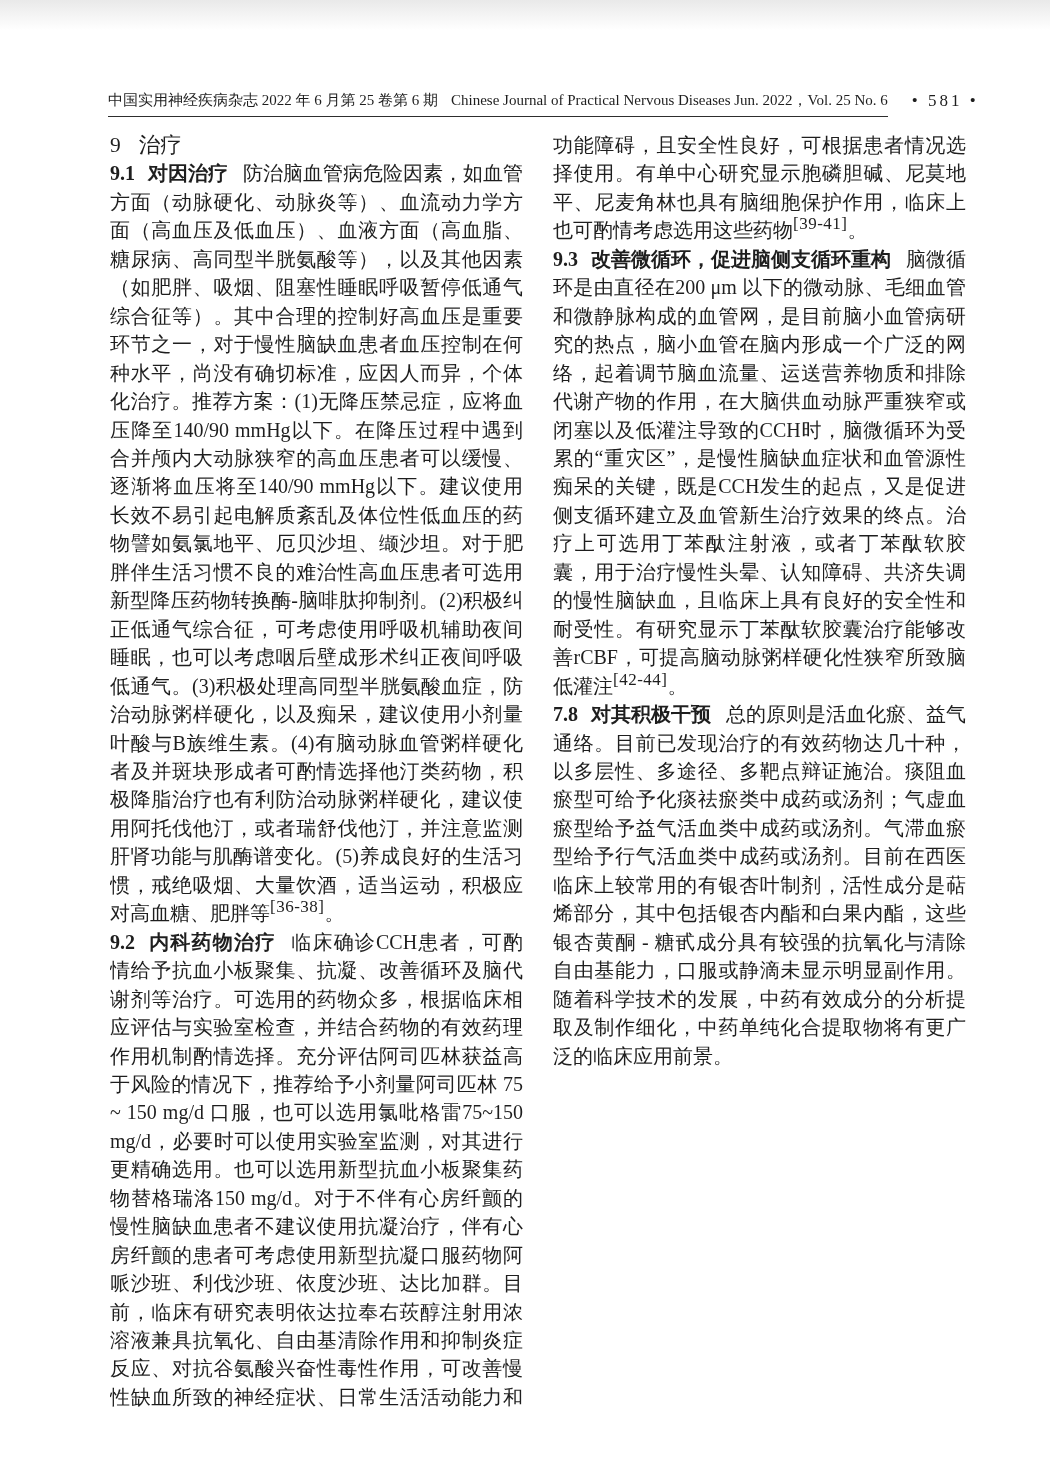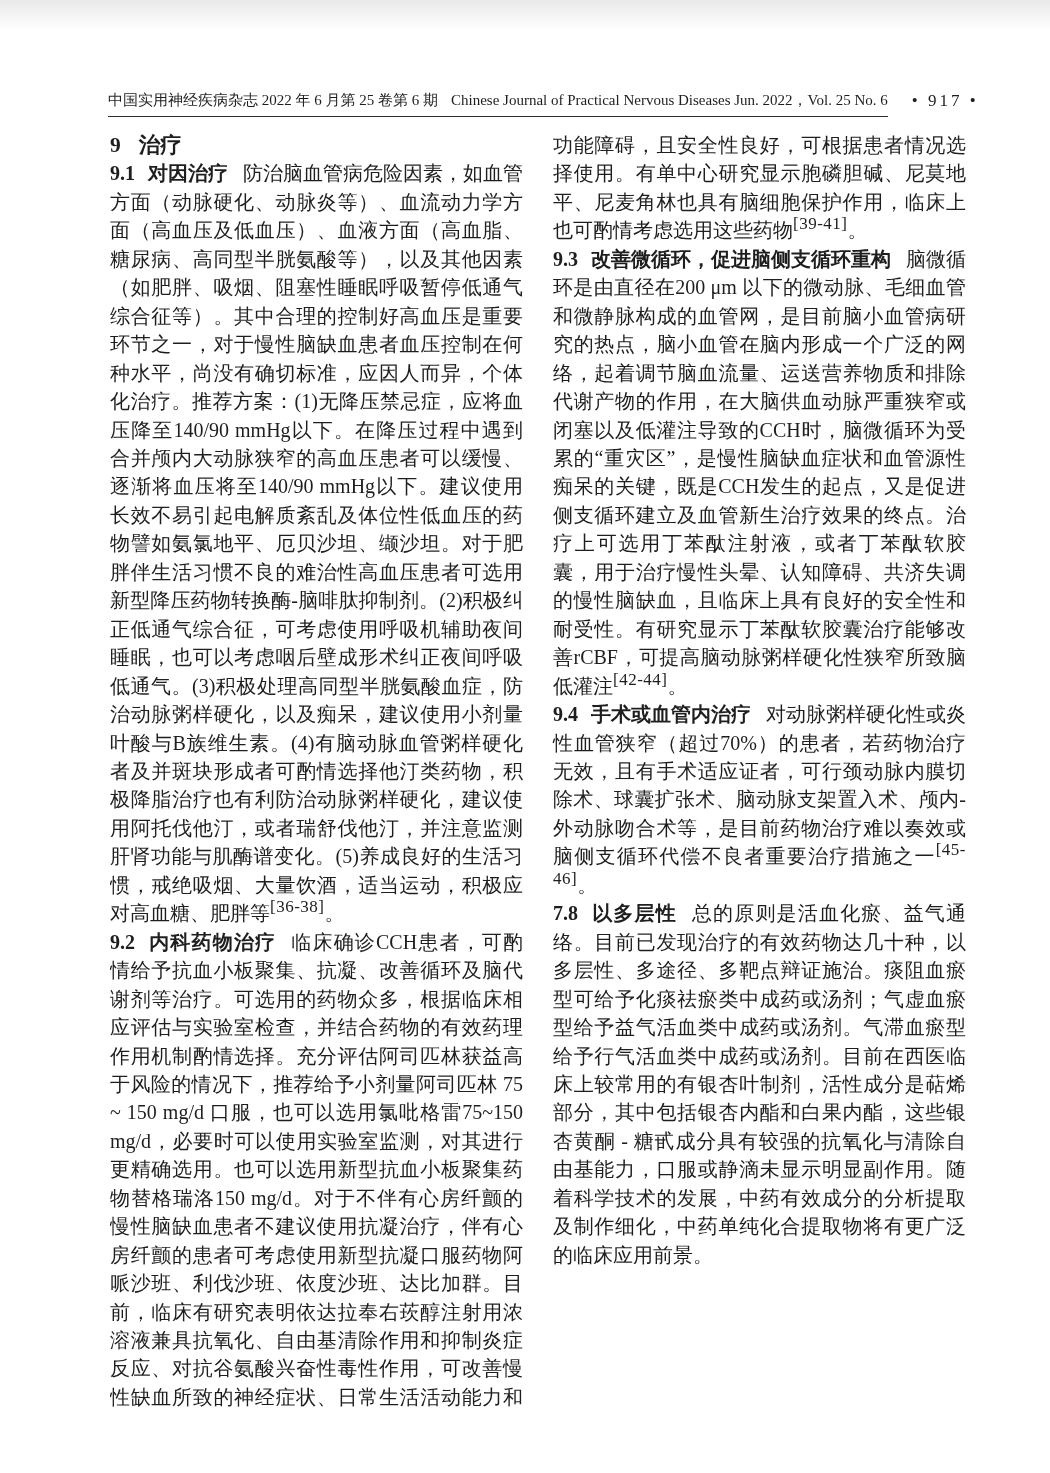--- a/index.html
+++ b/index.html
@@ -34,21 +34,21 @@
   }
   
   .content{
     position:absolute;left:110px;top:131px;width:856px;height:1290px;
     column-count:2;column-gap:30px;column-fill:auto;
     font-size:20px;line-height:28.45px;
     text-align:justify;text-justify:inter-ideograph;
     overflow:hidden;
   }
   h2.chapter{
-    margin:0;font-size:21.5px;font-weight:bold;line-height:28.45px;
+    margin:0;font-size:21.5px;font-weight:normal;line-height:28.45px;
   }
   h2.chapter .chapter-number{margin-right:18px;}
   p.para{margin:0;}
   p.para.indent{text-indent:2em;}
   .sec-head{font-weight:bold;}
   .sec-head .sec-number{margin-right:13px;}
   .sec-head .sec-title{margin-right:15px;margin-top:40px;}
   sup{
     font-size:17px;line-height:0;vertical-align:super;
     letter-spacing:0.5px;
@@ -56,23 +56,22 @@
 </style>
 </head>
 <body>
 
 <div class="scan-edge"></div>
 
 <div class="page-header">
   <div class="masthead">
     <span>中国实用神经疾病杂志 2022 年 6 月第 25 卷第 6 期</span><span class="journal-en">Chinese Journal of Practical Nervous Diseases Jun. 2022，Vol. 25 No. 6</span>
   </div>
-  <div class="page-number">• 917 •</div>
+  <div class="page-number">• 581 •</div>
 </div>
 
 <div class="content" id="article-content">
     <h2 class="chapter"><span class="chapter-number">9</span><span class="chapter-title">治疗</span></h2>
     <p class="para"><b class="sec-head"><span class="sec-number">9.1</span><span class="sec-title">对因治疗</span></b>防治脑血管病危险因素，如血管方面（动脉硬化、动脉炎等）、血流动力学方面（高血压及低血压）、血液方面（高血脂、糖尿病、高同型半胱氨酸等），以及其他因素（如肥胖、吸烟、阻塞性睡眠呼吸暂停低通气综合征等）。其中合理的控制好高血压是重要环节之一，对于慢性脑缺血患者血压控制在何种水平，尚没有确切标准，应因人而异，个体化治疗。推荐方案：(1)无降压禁忌症，应将血压降至140/90 mmHg以下。在降压过程中遇到合并颅内大动脉狭窄的高血压患者可以缓慢、逐渐将血压将至140/90 mmHg以下。建议使用长效不易引起电解质紊乱及体位性低血压的药物譬如氨氯地平、厄贝沙坦、缬沙坦。对于肥胖伴生活习惯不良的难治性高血压患者可选用新型降压药物转换酶-脑啡肽抑制剂。(2)积极纠正低通气综合征，可考虑使用呼吸机辅助夜间睡眠，也可以考虑咽后壁成形术纠正夜间呼吸低通气。(3)积极处理高同型半胱氨酸血症，防治动脉粥样硬化，以及痴呆，建议使用小剂量叶酸与B族维生素。(4)有脑动脉血管粥样硬化者及并斑块形成者可酌情选择他汀类药物，积极降脂治疗也有利防治动脉粥样硬化，建议使用阿托伐他汀，或者瑞舒伐他汀，并注意监测肝肾功能与肌酶谱变化。(5)养成良好的生活习惯，戒绝吸烟、大量饮酒，适当运动，积极应对高血糖、肥胖等<sup>[36-38]</sup>。</p>
     <p class="para"><b class="sec-head"><span class="sec-number">9.2</span><span class="sec-title">内科药物治疗</span></b>临床确诊CCH患者，可酌情给予抗血小板聚集、抗凝、改善循环及脑代谢剂等治疗。可选用的药物众多，根据临床相应评估与实验室检查，并结合药物的有效药理作用机制酌情选择。充分评估阿司匹林获益高于风险的情况下，推荐给予小剂量阿司匹林 75 ~ 150 mg/d 口服，也可以选用氯吡格雷75~150 mg/d，必要时可以使用实验室监测，对其进行更精确选用。也可以选用新型抗血小板聚集药物替格瑞洛150 mg/d。对于不伴有心房纤颤的慢性脑缺血患者不建议使用抗凝治疗，伴有心房纤颤的患者可考虑使用新型抗凝口服药物阿哌沙班、利伐沙班、依度沙班、达比加群。目前，临床有研究表明依达拉奉右莰醇注射用浓溶液兼具抗氧化、自由基清除作用和抑制炎症反应、对抗谷氨酸兴奋性毒性作用，可改善慢性缺血所致的神经症状、日常生活活动能力和功能障碍，且安全性良好，可根据患者情况选择使用。有单中心研究显示胞磷胆碱、尼莫地平、尼麦角林也具有脑细胞保护作用，临床上也可酌情考虑选用这些药物<sup>[39-41]</sup>。</p>
     <p class="para"><b class="sec-head"><span class="sec-number">9.3</span><span class="sec-title">改善微循环，促进脑侧支循环重构</span></b>脑微循环是由直径在200 μm 以下的微动脉、毛细血管和微静脉构成的血管网，是目前脑小血管病研究的热点，脑小血管在脑内形成一个广泛的网络，起着调节脑血流量、运送营养物质和排除代谢产物的作用，在大脑供血动脉严重狭窄或闭塞以及低灌注导致的CCH时，脑微循环为受累的“重灾区”，是慢性脑缺血症状和血管源性痴呆的关键，既是CCH发生的起点，又是促进侧支循环建立及血管新生治疗效果的终点。治疗上可选用丁苯酞注射液，或者丁苯酞软胶囊，用于治疗慢性头晕、认知障碍、共济失调的慢性脑缺血，且临床上具有良好的安全性和耐受性。有研究显示丁苯酞软胶囊治疗能够改善rCBF，可提高脑动脉粥样硬化性狭窄所致脑低灌注<sup>[42-44]</sup>。</p>
-    <p class="para"><b class="sec-head"><span class="sec-number">9.4</span><span class="sec-title">手术或血管内治疗</span></b>对动脉粥样硬化性或炎性血管狭窄（超过70%）的患者，若药物治疗无效，且有手术适应证者，可行颈动脉内膜切除术、球囊扩张术、脑动脉支架置入术、颅内-外动脉吻合术等，是目前药物治疗难以奏效或脑侧支循环代偿不良者重要治疗措施之一<sup>[45-46]</sup>。</p>
-    <p class="para"><b class="sec-head"><span class="sec-number">7.8</span><span class="sec-title">以多层性</span></b>总的原则是活血化瘀、益气通络。目前已发现治疗的有效药物达几十种，以多层性、多途径、多靶点辩证施治。痰阻血瘀型可给予化痰祛瘀类中成药或汤剂；气虚血瘀型给予益气活血类中成药或汤剂。气滞血瘀型给予行气活血类中成药或汤剂。目前在西医临床上较常用的有银杏叶制剂，活性成分是萜烯部分，其中包括银杏内酯和白果内酯，这些银杏黄酮 - 糖甙成分具有较强的抗氧化与清除自由基能力，口服或静滴未显示明显副作用。随着科学技术的发展，中药有效成分的分析提取及制作细化，中药单纯化合提取物将有更广泛的临床应用前景。</p>
+    <p class="para"><b class="sec-head"><span class="sec-number">7.8</span><span class="sec-title">对其积极干预</span></b>总的原则是活血化瘀、益气通络。目前已发现治疗的有效药物达几十种，以多层性、多途径、多靶点辩证施治。痰阻血瘀型可给予化痰祛瘀类中成药或汤剂；气虚血瘀型给予益气活血类中成药或汤剂。气滞血瘀型给予行气活血类中成药或汤剂。目前在西医临床上较常用的有银杏叶制剂，活性成分是萜烯部分，其中包括银杏内酯和白果内酯，这些银杏黄酮 - 糖甙成分具有较强的抗氧化与清除自由基能力，口服或静滴未显示明显副作用。随着科学技术的发展，中药有效成分的分析提取及制作细化，中药单纯化合提取物将有更广泛的临床应用前景。</p>
   </div>
 
 </body></html>

